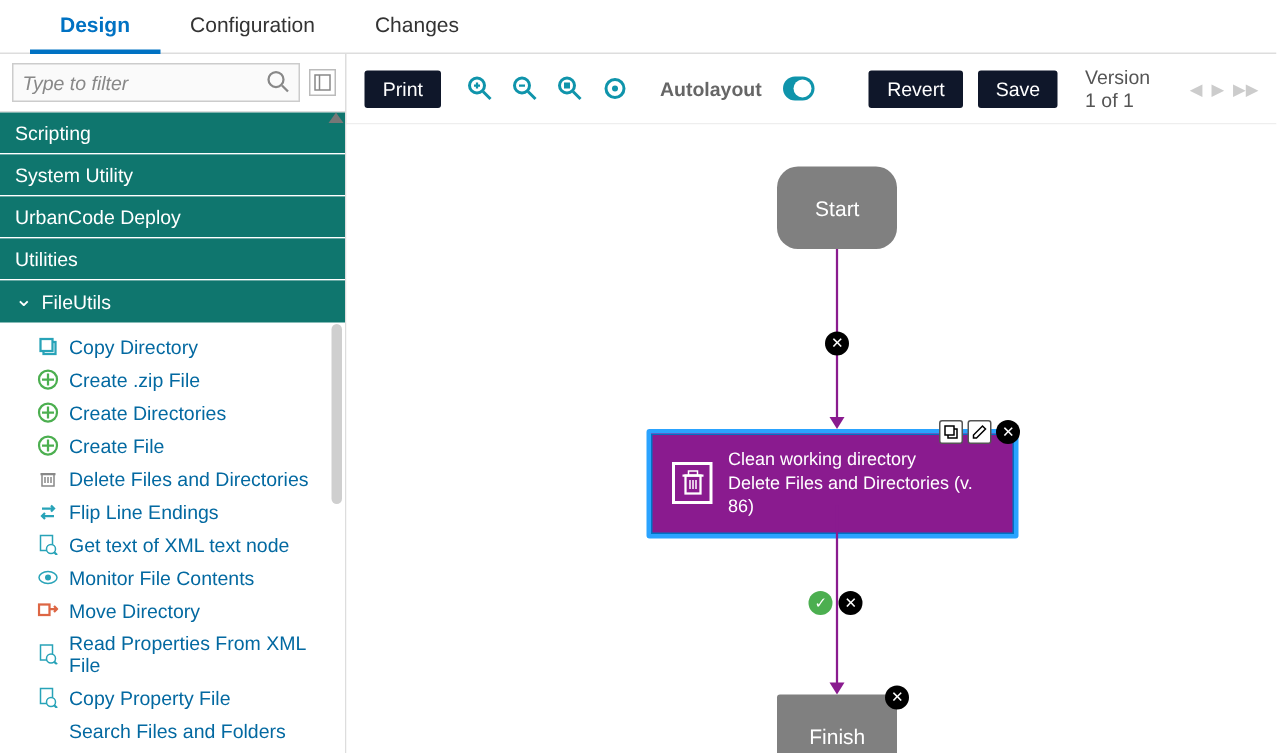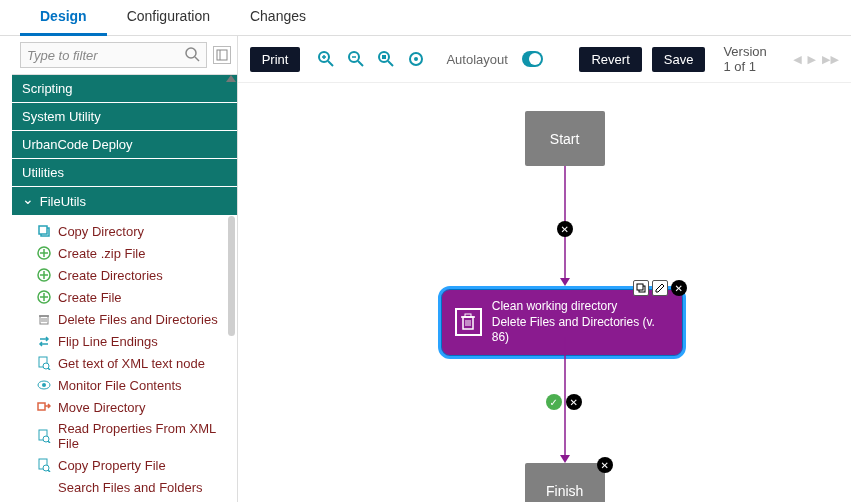--- a/index.html
+++ b/index.html
@@ -38,21 +38,20 @@
     height: calc(502px - 36px);
   }
 
   
   .sidebar {
     width: 264px;
     border-right: 1px solid #ddd;
     display: flex;
     flex-direction: column;
     position: relative;
-    padding-left: 12px;
   }
   .filter-row {
     display: flex;
     align-items: center;
     padding: 6px 6px 6px 8px;
     border-bottom: 1px solid #ddd;
   }
   .filter-input-wrap {
     display: flex;
     align-items: center;
@@ -92,21 +91,21 @@
     overflow: hidden;
   }
   .tree {
     padding: 4px 0 4px 0;
   }
   .tree-item {
     display: flex;
     align-items: center;
     padding: 3px 4px 3px 24px;
     font-size: 13px;
-    color: #7f1d1d;
+    color: #0369a1;
     cursor: pointer;
     gap: 6px;
   }
   .tree-icon {
     width: 16px; height: 16px;
     flex-shrink: 0;
     display:flex;align-items:center;justify-content:center;
   }
   .scrollbar-fake {
     position: absolute;
@@ -144,21 +143,21 @@
     border-radius:2px;
     cursor:pointer;
   }
   .zoom-group { display:flex; gap:10px; align-items:center; margin-left:6px;}
   .zoom-icon {
     width:20px;height:20px;
     color:#0f94ab;
     display:flex;align-items:center;justify-content:center;
     cursor:pointer;
   }
-  .autolayout-label { color:#666; margin-left:10px; }
+  .autolayout-label { color:#666; margin-left:10px;font-weight:bold; }
   .toggle {
     width:32px;height:16px;border-radius:8px;background:#0f94ab;
     position:relative; margin-left:4px; cursor:pointer;
   }
   .toggle::after{
     content:"";position:absolute;right:2px;top:2px;width:12px;height:12px;
     background:#fff;border-radius:50%;
   }
   .version { color:#555; margin-left:8px; font-size:13px; }
   .nav-arrows { display:flex; gap:6px; margin-left:6px; }
@@ -176,21 +175,21 @@
     color:#fff;
     display:flex;align-items:center;justify-content:center;
     font-size:14px;
     border-radius:2px;
   }
   .step-box {
     position:absolute;
     background:#8a1b8f;
     color:#fff;
     border:3px solid #2aa3ff;
-    border-radius:12px;
+    border-radius:2px;
     padding:10px 14px;
     display:flex;align-items:center;gap:10px;
     box-shadow: 0 0 0 1px #0072c3 inset;
   }
   .step-icon {
     width:28px;height:28px;border:2px solid #fff;
     display:flex;align-items:center;justify-content:center;
     color:#fff;
   }
   .step-text { font-size:12px; line-height:1.3; }
@@ -415,21 +414,21 @@
       <span class="version">Version 1 of 1</span>
       <div class="nav-arrows">
         <span class="nav-arrow">◀</span>
         <span class="nav-arrow">▶</span>
         <span class="nav-arrow">▶▶</span>
       </div>
     </div>
 
     <div class="canvas">
 
-      <div class="node-box" style="left:287px; top:28px; width:80px; height:55px;">
+      <div class="node-box" style="left:287px; top:28px; width:80px; height:55px;border-radius:14px;">
         <span>Start</span>
       </div>
 
       <svg class="conn" style="left:319px; top:83px;" width="16" height="122">
         <line x1="8" y1="0" x2="8" y2="114" stroke="#8a1b8f" stroke-width="1.5"></line>
         <polygon points="3,112 13,112 8,120" fill="#8a1b8f"></polygon>
       </svg>
       <div class="mini-btn" style="left:319px; top:138px;">✕</div>
 
       <div class="step-box" style="left:200px; top:203px; width:248px;">

